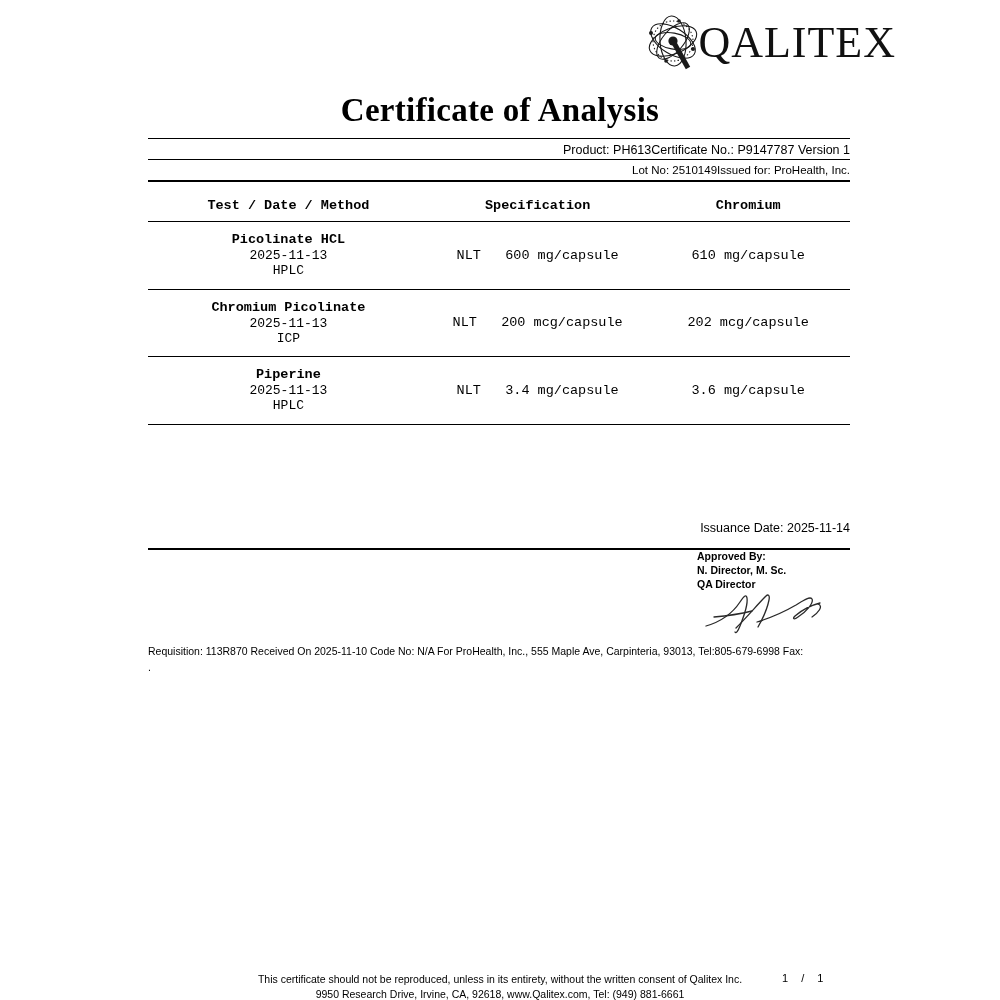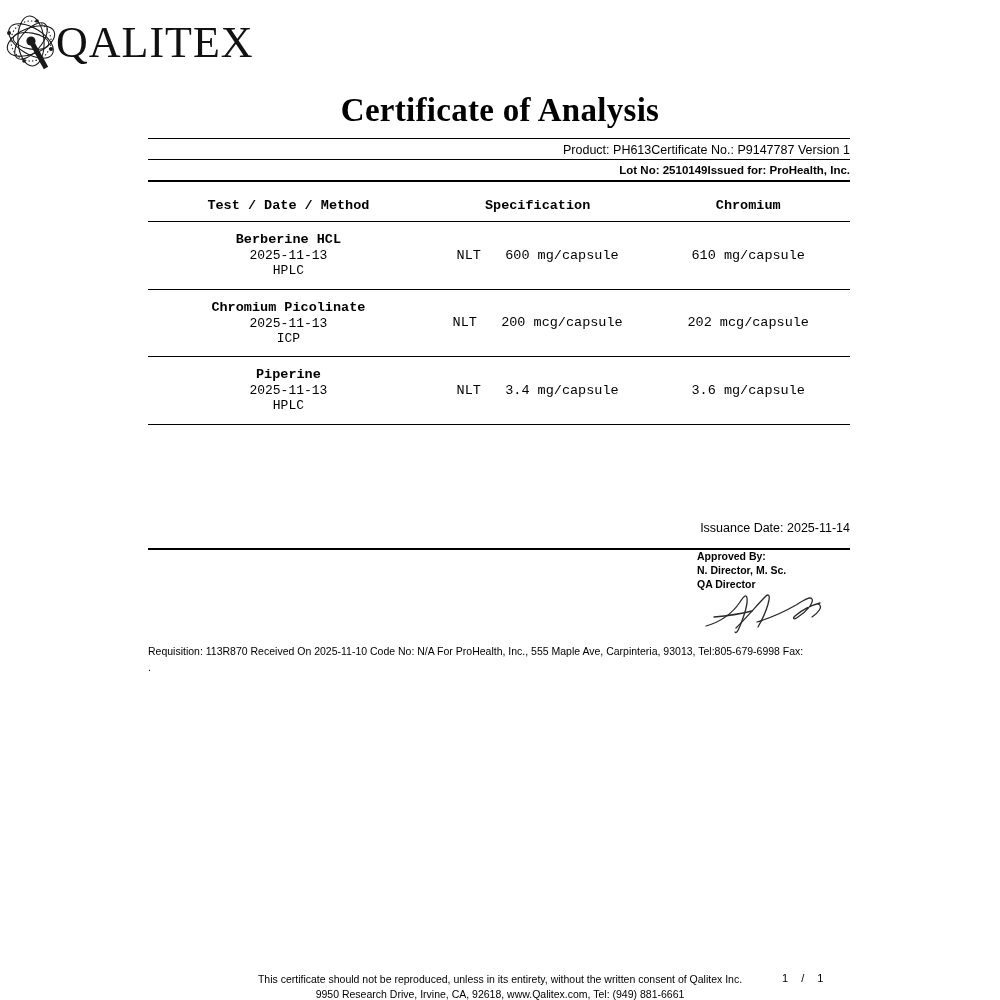--- a/index.html
+++ b/index.html
@@ -22,21 +22,21 @@
 
   
   .logo-block {
     position: absolute;
     top: 8px;
     left: 0;
     width: 896px;
     height: 70px;
     display: flex;
     align-items: center;
-    justify-content: flex-start;
+    justify-content: flex-end;
   }
   .logo-mark {
     width: 62px;
     height: 62px;
     position: relative;
     margin-right: -6px;
   }
   .logo-text {
     font-family: "Liberation Serif", serif;
     font-size: 44px;
@@ -64,21 +64,21 @@
     position: absolute;
     left: 148px;
     width: 702px;
     font-family: "Liberation Sans", sans-serif;
     font-size: 12.5px;
     display: flex;
     justify-content: flex-end;
     align-items: baseline;
   }
   .meta-row.r1 { top: 143px; }
-  .meta-row.r2 { top: 164px; font-weight: bold; font-size: 11.5px; }
+  .meta-row.r2 { top: 164px; font-weight: normal; font-size: 11.5px; }
 
   .rule {
     position: absolute;
     background: #000;
   }
   .rule.thick { height: 2px; }
   .rule.thin  { height: 1px; }
 
   
   .rule.header-top   { left: 148px; width: 702px; top: 138px; height: 1px; }
@@ -236,21 +236,21 @@
     <thead>
       <tr>
         <th class="c1">Test  / Date / Method</th>
         <th class="c2">Specification</th>
         <th class="c3">Chromium</th>
       </tr>
     </thead>
     <tbody>
       <tr>
         <td>
-          <div class="test-name">Berberine HCL</div>
+          <div class="test-name">Picolinate HCL</div>
           <div class="test-sub">2025-11-13</div>
           <div class="test-sub">HPLC</div>
         </td>
         <td>
           <span class="spec-inner">NLT   600 mg/capsule</span>
         </td>
         <td>610 mg/capsule</td>
       </tr>
       <tr>
         <td>

